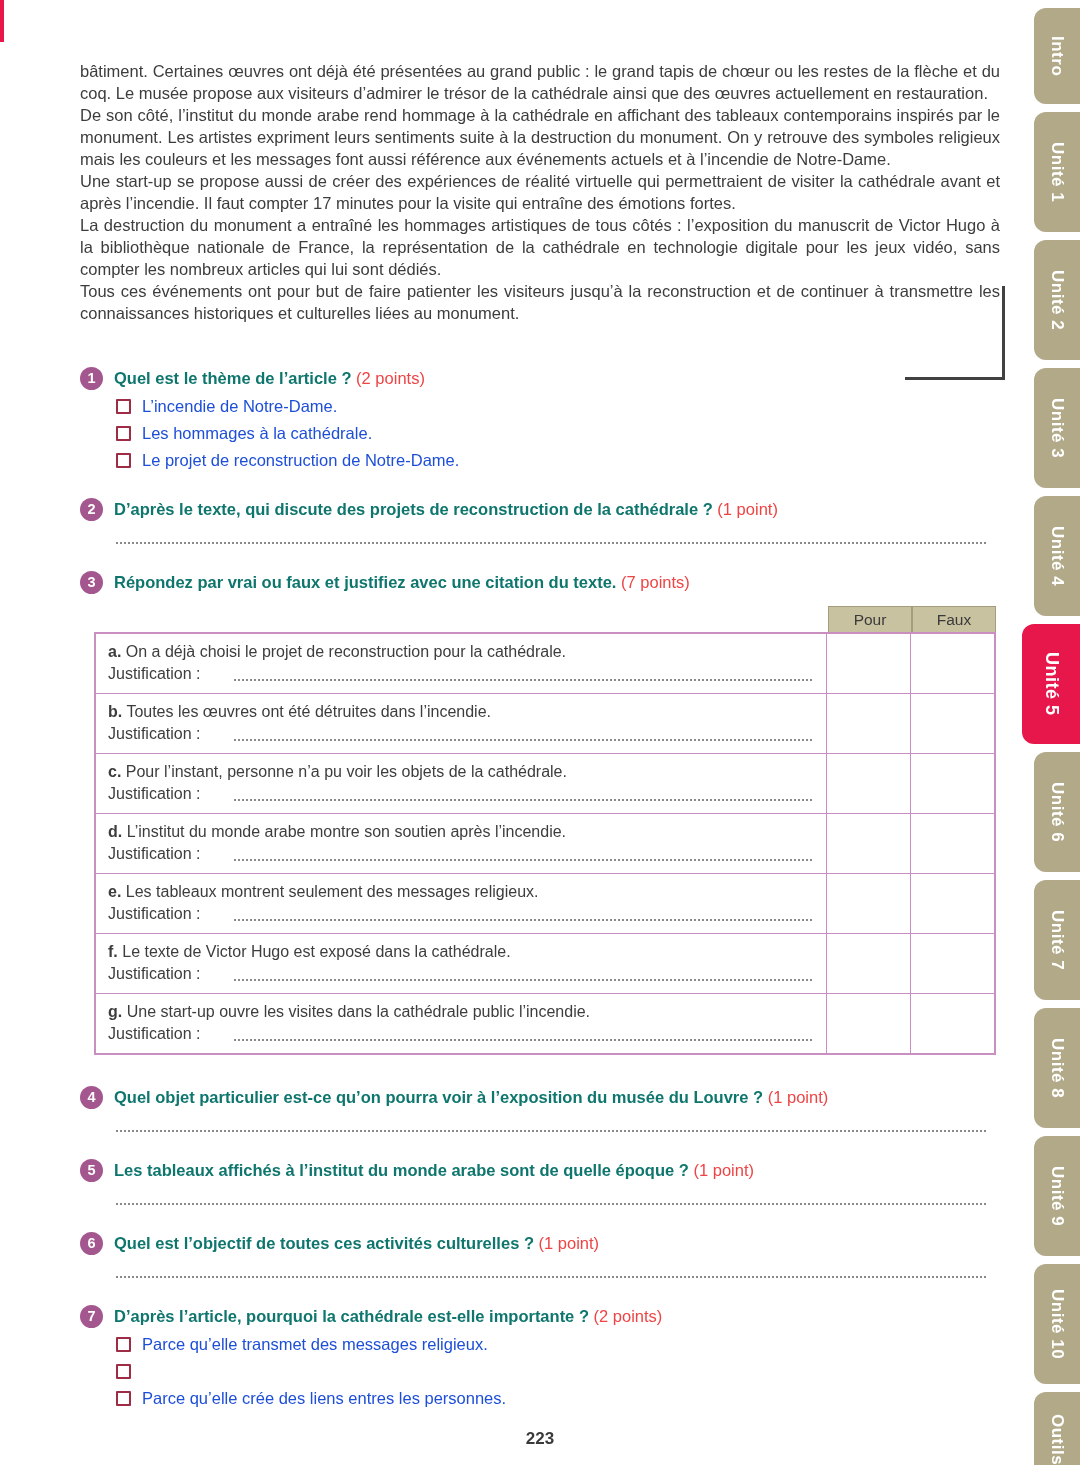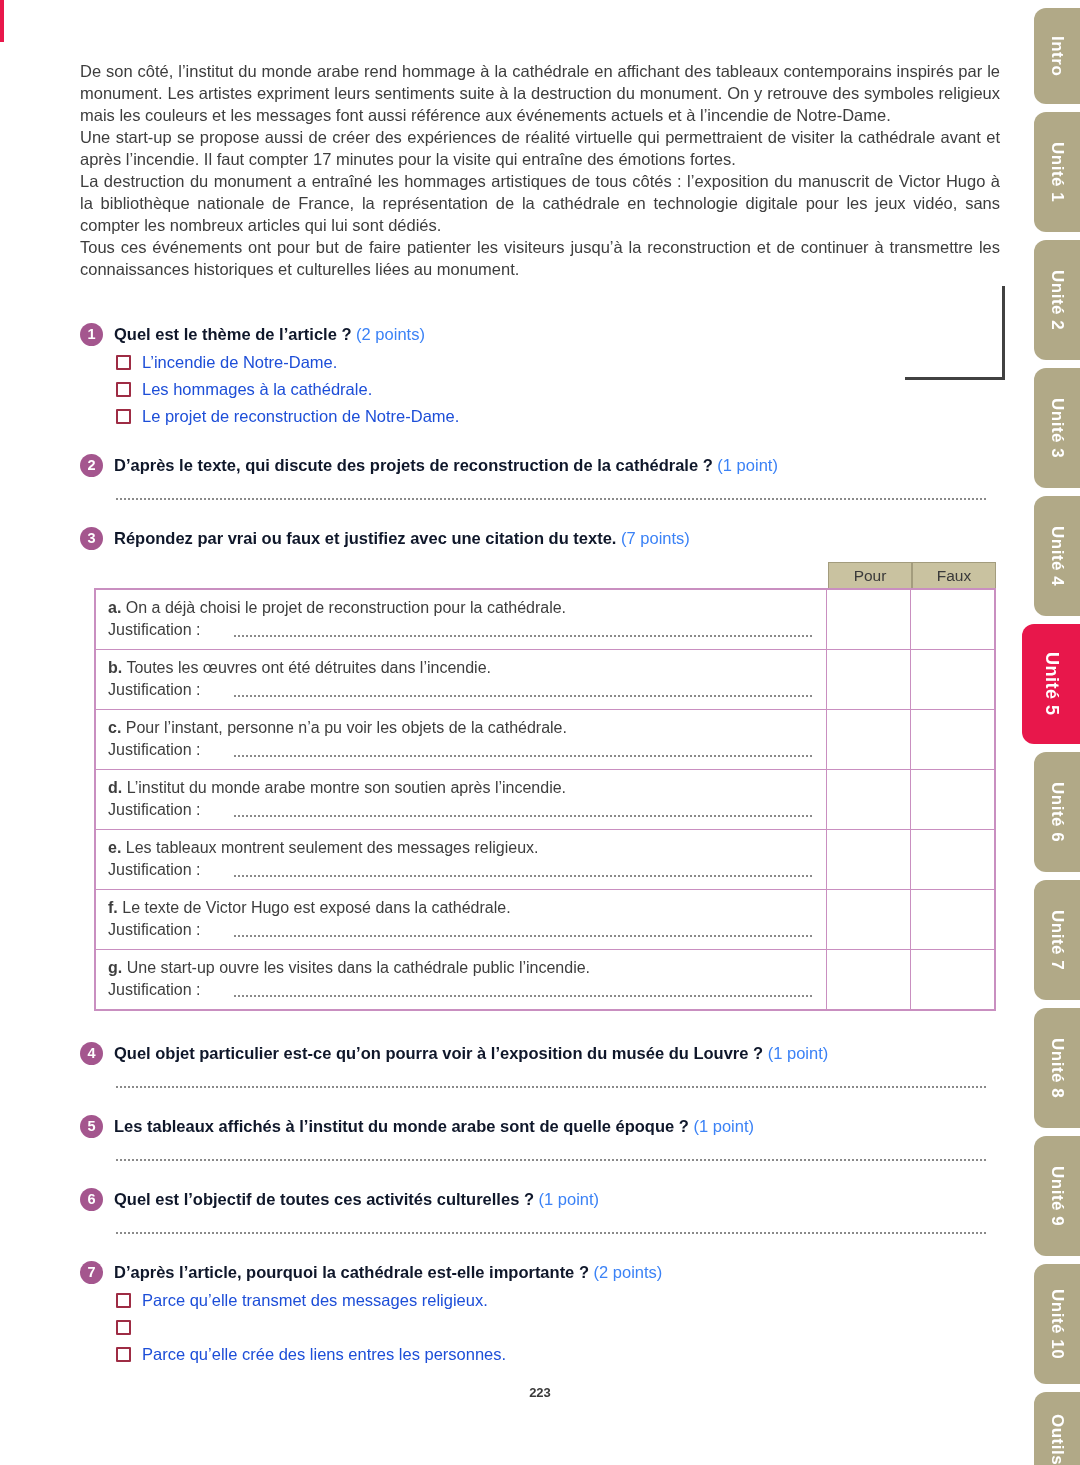--- a/index.html
+++ b/index.html
@@ -26,22 +26,22 @@
   .question.first { margin-top:0; }
   .question.gap-lg { margin-top:30px; }
 
   .q-header { display:flex; align-items:center; gap:11px; }
   .q-num {
     flex:0 0 23px; width:23px; height:23px; border-radius:50%;
     background:#a4568e; color:#fff; font-weight:bold; font-size:14.5px;
     display:flex; align-items:center; justify-content:center;
   }
   .q-line { font-size:16.5px; line-height:24px; }
-  .q-text { font-weight:bold; color:#0f172a; }
-  .q-points { font-weight:normal; color:#3b82f6; }
+  .q-text { font-weight:bold; color:#0f766e; }
+  .q-points { font-weight:normal; color:#ef4444; }
 
   .option { display:flex; align-items:center; gap:11px; margin-left:36px; margin-top:5px; height:22px; }
   .checkbox {
     flex:0 0 11px; width:11px; height:11px;
     border:2px solid #9e2c44; border-radius:1px; background:#fff;
   }
   .option-label { font-size:16.5px; color:#1d4ed8; }
 
   .answer-line {
     margin:21px 14px 0 36px; height:0;
@@ -59,21 +59,21 @@
   .tf-body { border:2px solid #c98fc0; }
   .tf-row { display:grid; grid-template-columns:1fr 84px 84px; }
   .tf-row + .tf-row { border-top:1px solid #c98fc0; }
   .tf-cell-main { padding:7px 12px 8px 12px; }
   .statement { line-height:22px; color:#3d3d3d; }
   .letter { font-weight:bold; }
   .justif { display:flex; line-height:22px; color:#3d3d3d;gap:28px; }
   .dots { flex:1; border-bottom:2px dotted #8a8a8a; margin:0 2px 4px 6px; }
   .tf-cell-check { border-left:1px solid #c98fc0; }
 
-  .page-number { margin-top:20px; text-align:center; font-weight:bold; font-size:13px; color:#3a3a3a; }
+  .page-number { margin-top:20px; text-align:center; font-weight:bold; font-size:17px; color:#3a3a3a; }
 
   
   .sidebar { position:absolute; right:0; top:0; width:64px; height:1465px; }
   .tab {
     position:absolute; right:0; width:46px; background:#b1a987;
     border-radius:12px 0 0 12px; color:#fff; font-weight:bold; font-size:17px;
     display:flex; align-items:center; justify-content:center;
     writing-mode:vertical-rl; letter-spacing:0.5px;
   }
   .tab.active { width:58px; background:#e8174b; font-size:18px; }
@@ -81,20 +81,21 @@
 </head>
 <body>
 
 <div class="page">
   <div class="spine-mark"></div>
   <div class="end-bracket"></div>
 
   <div class="content">
 
     <div class="article">
+      <p>bâtiment. Certaines œuvres ont déjà été présentées au grand public : le grand tapis de chœur ou les restes de la flèche et du coq. Le musée propose aux visiteurs d’admirer le trésor de la cathédrale ainsi que des œuvres actuellement en restauration.</p>
       <p>De son côté, l’institut du monde arabe rend hommage à la cathédrale en affichant des tableaux contemporains inspirés par le monument. Les artistes expriment leurs sentiments suite à la destruction du monument. On y retrouve des symboles religieux mais les couleurs et les messages font aussi référence aux événements actuels et à l’incendie de Notre-Dame.</p>
       <p>Une start-up se propose aussi de créer des expériences de réalité virtuelle qui permettraient de visiter la cathédrale avant et après l’incendie. Il faut compter 17 minutes pour la visite qui entraîne des émotions fortes.</p>
       <p>La destruction du monument a entraîné les hommages artistiques de tous côtés : l’exposition du manuscrit de Victor Hugo à la bibliothèque nationale de France, la représentation de la cathédrale en technologie digitale pour les jeux vidéo, sans compter les nombreux articles qui lui sont dédiés.</p>
       <p>Tous ces événements ont pour but de faire patienter les visiteurs jusqu’à la reconstruction et de continuer à transmettre les connaissances historiques et culturelles liées au monument.</p>
     </div>
 
     <div class="question first">
       <div class="q-header">
         <span class="q-num">1</span>
         <span class="q-line">

